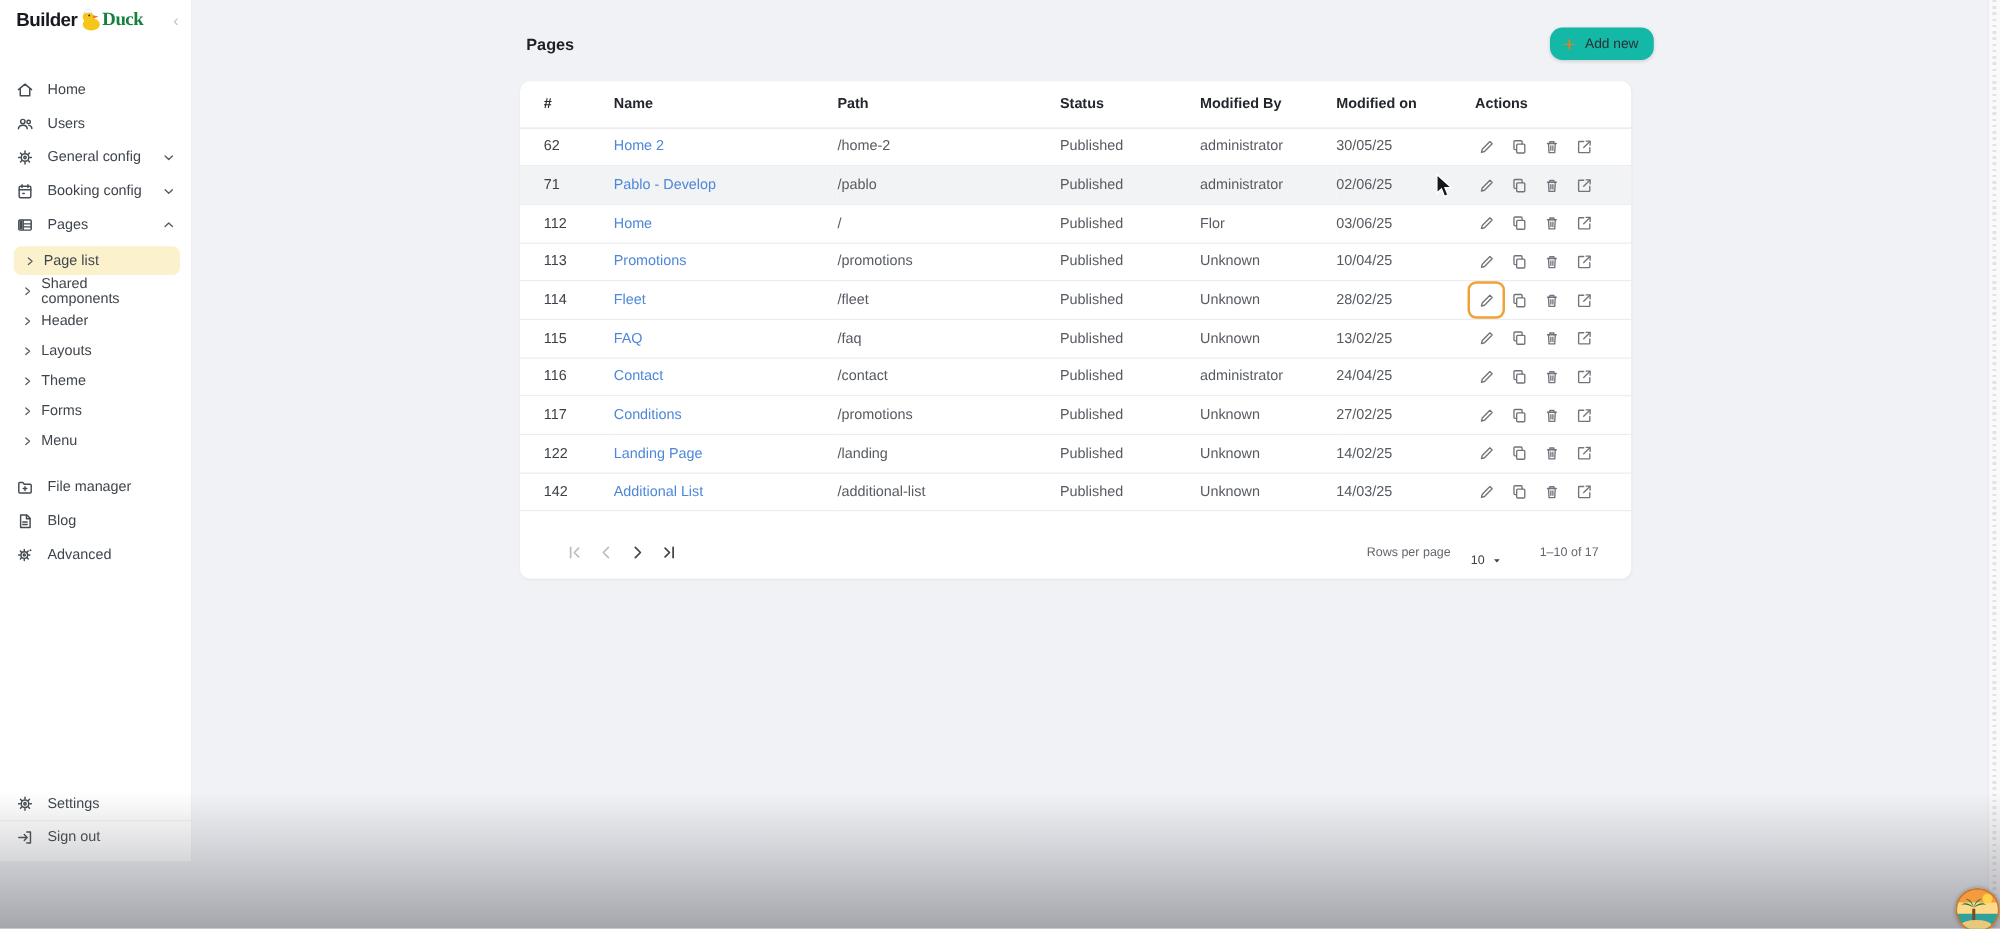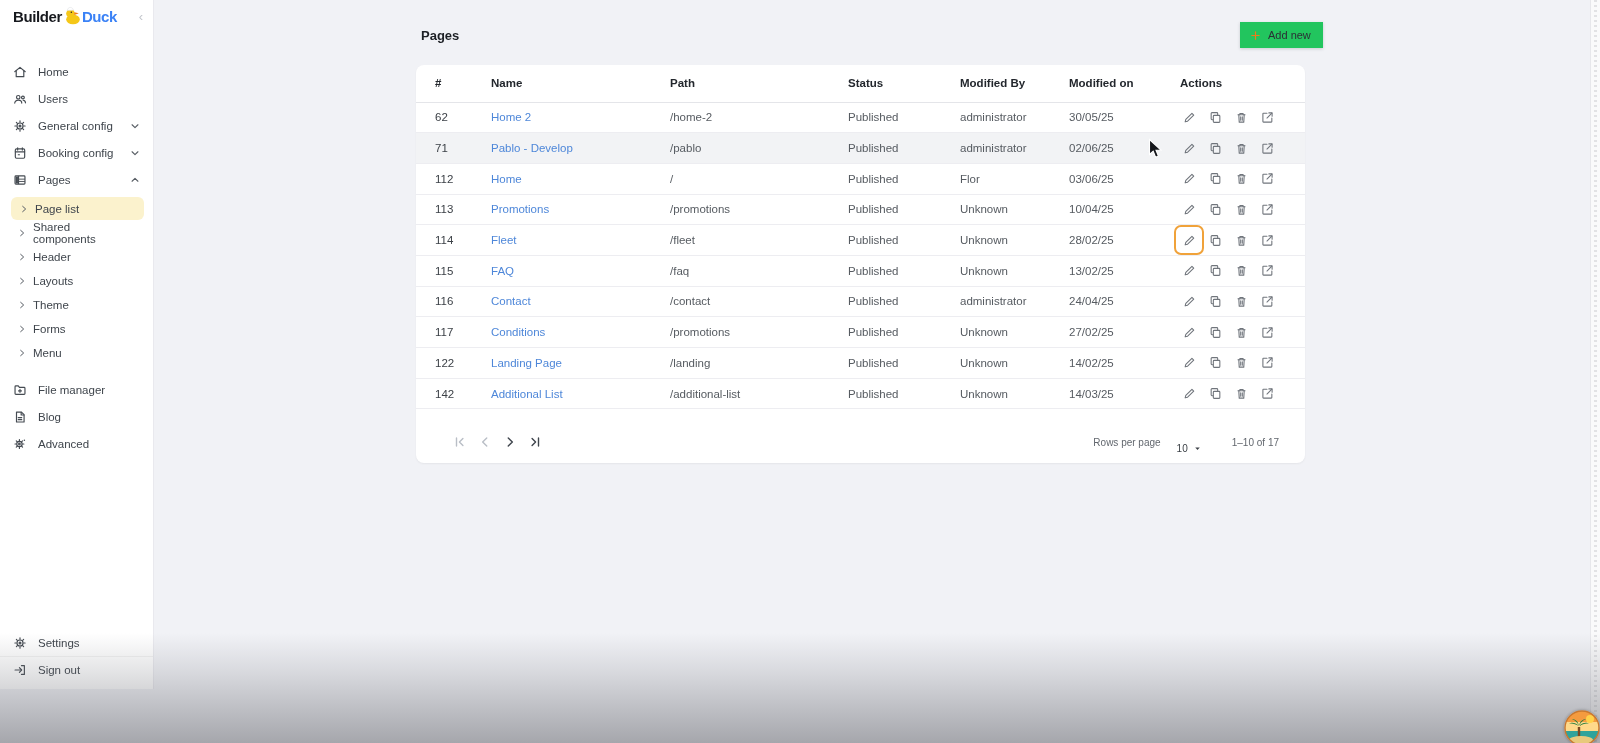--- a/index.html
+++ b/index.html
@@ -13,21 +13,21 @@
   }
   svg { display:block; }
 
   
   .sidebar {
     position:absolute; left:0; top:0; width:154px; height:689px;
     background:#ffffff; border-right:1px solid #e9e9ee; z-index:10;
   }
   .logo-row { display:flex; align-items:center; height:32px; padding:0 10px 0 13px; }
   .brand { font-size:15px; font-weight:bold; letter-spacing:-0.4px; color:#17191e; display:flex; align-items:center; }
-  .brand .duck-word { color:#3b82f6; }
+  .brand .duck-word { color:#15803d;font-family:Liberation Serif, serif; }
   .brand .duck-logo { margin:0 -1px 0 1px; }
   .collapse { margin-left:auto; color:#c2c5cb; font-size:13px; line-height:1; cursor:pointer; }
 
   .nav { padding-top:26px; }
   .nav-item {
     display:flex; align-items:center; height:27px; padding:0 13px;
     font-size:11.5px; color:#3f454c; cursor:pointer;
   }
   .nav-item .nicon { width:14px; height:14px; color:#454b52; margin-right:11px; flex:none; }
   .nav-item .chev { margin-left:auto; width:10px; height:10px; color:#565c63; }
@@ -44,21 +44,21 @@
 
   .side-footer { position:absolute; left:0; right:0; bottom:6px; }
   .side-footer .nav-item { height:27px; }
   .side-footer .signout { border-top:1px solid rgba(0,0,0,0.05); }
 
   
   .page-title { position:absolute; left:421px; top:28px; font-size:13px; font-weight:bold; color:#1d2025; }
 
   .add-new {
     position:absolute; left:1240px; top:22px; height:26px;
-    background:#22c55e; border-radius:0; box-shadow:0 1px 3px rgba(30,32,40,0.18);
+    background:#14b8a6; border-radius:10px; box-shadow:0 1px 3px rgba(30,32,40,0.18);
     display:flex; align-items:center; padding:0 12px 0 10px; gap:7px;
     font-size:11px; color:#2b2f35; cursor:pointer;
   }
   .add-new .plus { color:#ee7c1b; width:11px; height:11px; }
 
   .card {
     position:absolute; left:416px; top:65px; width:889px; height:398px;
     background:#fff; border-radius:8px; box-shadow:0 1px 2px rgba(30,32,40,0.06);
     display:flex; flex-direction:column;
   }

